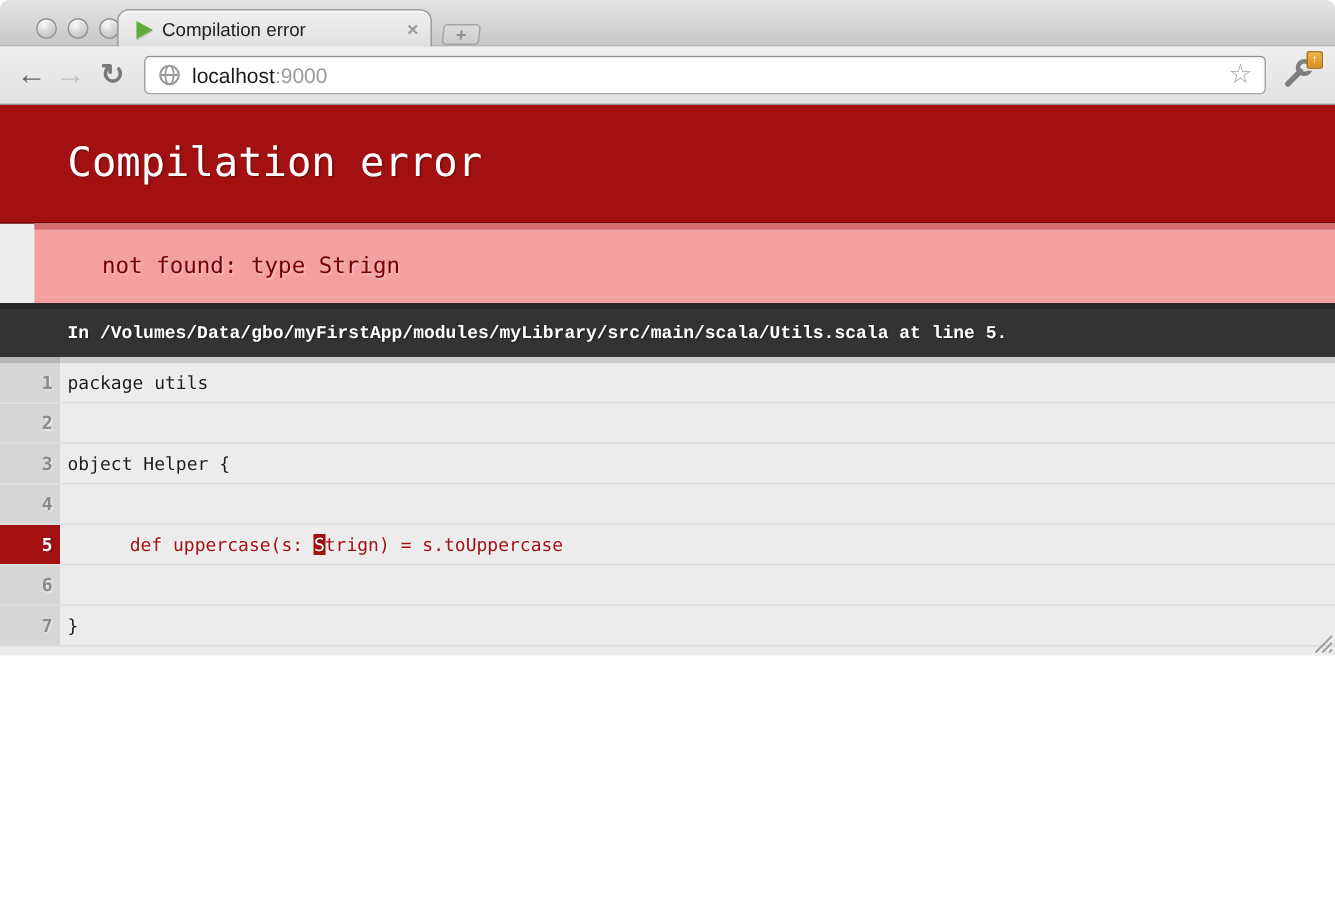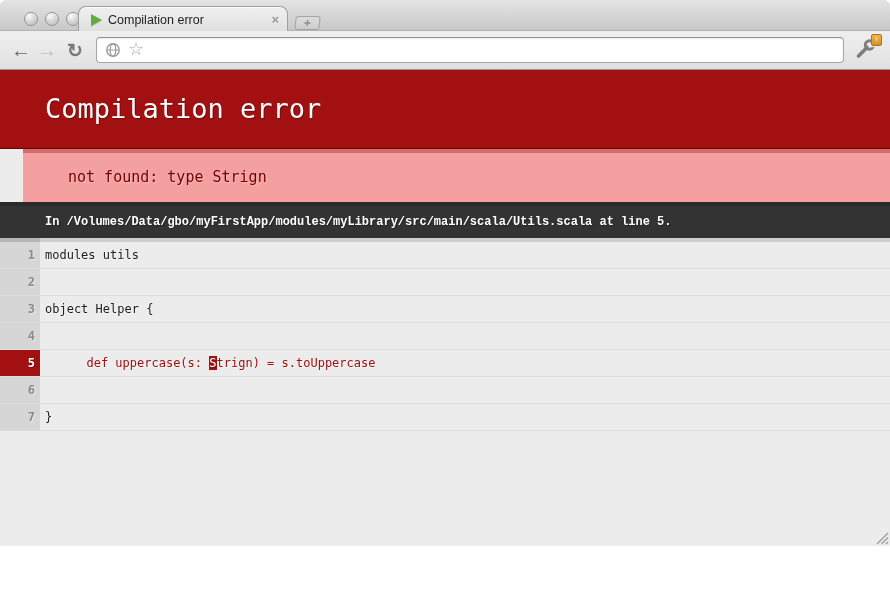--- a/index.html
+++ b/index.html
@@ -3,21 +3,21 @@
 <meta charset="utf-8">
 <style>
   :root{
     --red:#A31012; --red-dark:#690000; --pink:#F5A0A0; --pink-border:#D36D6D;
     --detail-text:#730000; --bar:#333; --bar-border:#2a2a2a; --body:#ECECEC;
     --gutter:#D6D6D6; --gutter-text:#8B8B8B; --row-border:#DDDDDD;
   }
   *{box-sizing:border-box;}
   html,body{margin:0;padding:0;background:#fff;}
   body{width:890px;height:599px;font-family:"Liberation Sans",sans-serif;}
-  .window{position:relative;width:890px;height:546px;overflow:hidden;
+  .window{position:relative;width:890px;height:437px;overflow:hidden;
     border-radius:6px 6px 0 0;background:var(--body);}
 
   
   .titlebar{position:relative;height:31px;
     background:linear-gradient(#e4e4e4,#c8c8c8);
     border-bottom:1px solid #b2b2b2;}
   .traffic{position:absolute;top:12px;left:24px;display:flex;gap:7px;}
   .tl{width:14px;height:14px;border-radius:50%;
     background:radial-gradient(circle at 35% 28%,#fbfbfb,#d7d7d7 45%,#b9b9b9 100%);
     border:1px solid #939393;box-shadow:inset 0 1px 1px rgba(255,255,255,.8);}
@@ -115,40 +115,41 @@
   <div class="toolbar">
     <span class="navbtn">←</span>
     <span class="navbtn disabled">→</span>
     <span class="reload">↻</span>
     <div class="omnibox">
       <svg width="16" height="16" viewBox="0 0 16 16">
         <circle cx="8" cy="8" r="6.2" fill="none" stroke="#9a9a9a" stroke-width="1.4"></circle>
         <line x1="1.8" y1="8" x2="14.2" y2="8" stroke="#9a9a9a" stroke-width="1.2"></line>
         <ellipse cx="8" cy="8" rx="2.8" ry="6.2" fill="none" stroke="#9a9a9a" stroke-width="1.2"></ellipse>
       </svg>
+      <span class="url"><span>localhost</span><span class="port">:9000</span></span>
       <span class="star">☆</span>
     </div>
     <div class="wrench-wrap">
       <svg width="24" height="24" viewBox="0 0 24 24">
         <circle cx="15.5" cy="8" r="4.2" fill="none" stroke="#7e7e7e" stroke-width="3"></circle>
         <rect x="15.5" y="5.8" width="8" height="4.4" fill="#e8e8e8"></rect>
         <line x1="4.5" y1="19" x2="13" y2="10.5" stroke="#7e7e7e" stroke-width="3.6" stroke-linecap="round"></line>
       </svg>
       <span class="badge">↑</span>
     </div>
   </div>
 
   <div class="page">
     <h1>Compilation error</h1>
     <div class="detail">not found: type Strign</div>
     <div class="location">In /Volumes/Data/gbo/myFirstApp/modules/myLibrary/src/main/scala/Utils.scala at line 5.</div>
     <div>
         <div class="code-row first">
           <span class="ln">1</span>
-          <span class="code"><span>modules utils</span></span>
+          <span class="code"><span>package utils</span></span>
         </div>
         <div class="code-row">
           <span class="ln">2</span>
           <span class="code"><span></span></span>
         </div>
         <div class="code-row">
           <span class="ln">3</span>
           <span class="code"><span>object Helper {</span></span>
         </div>
         <div class="code-row">

